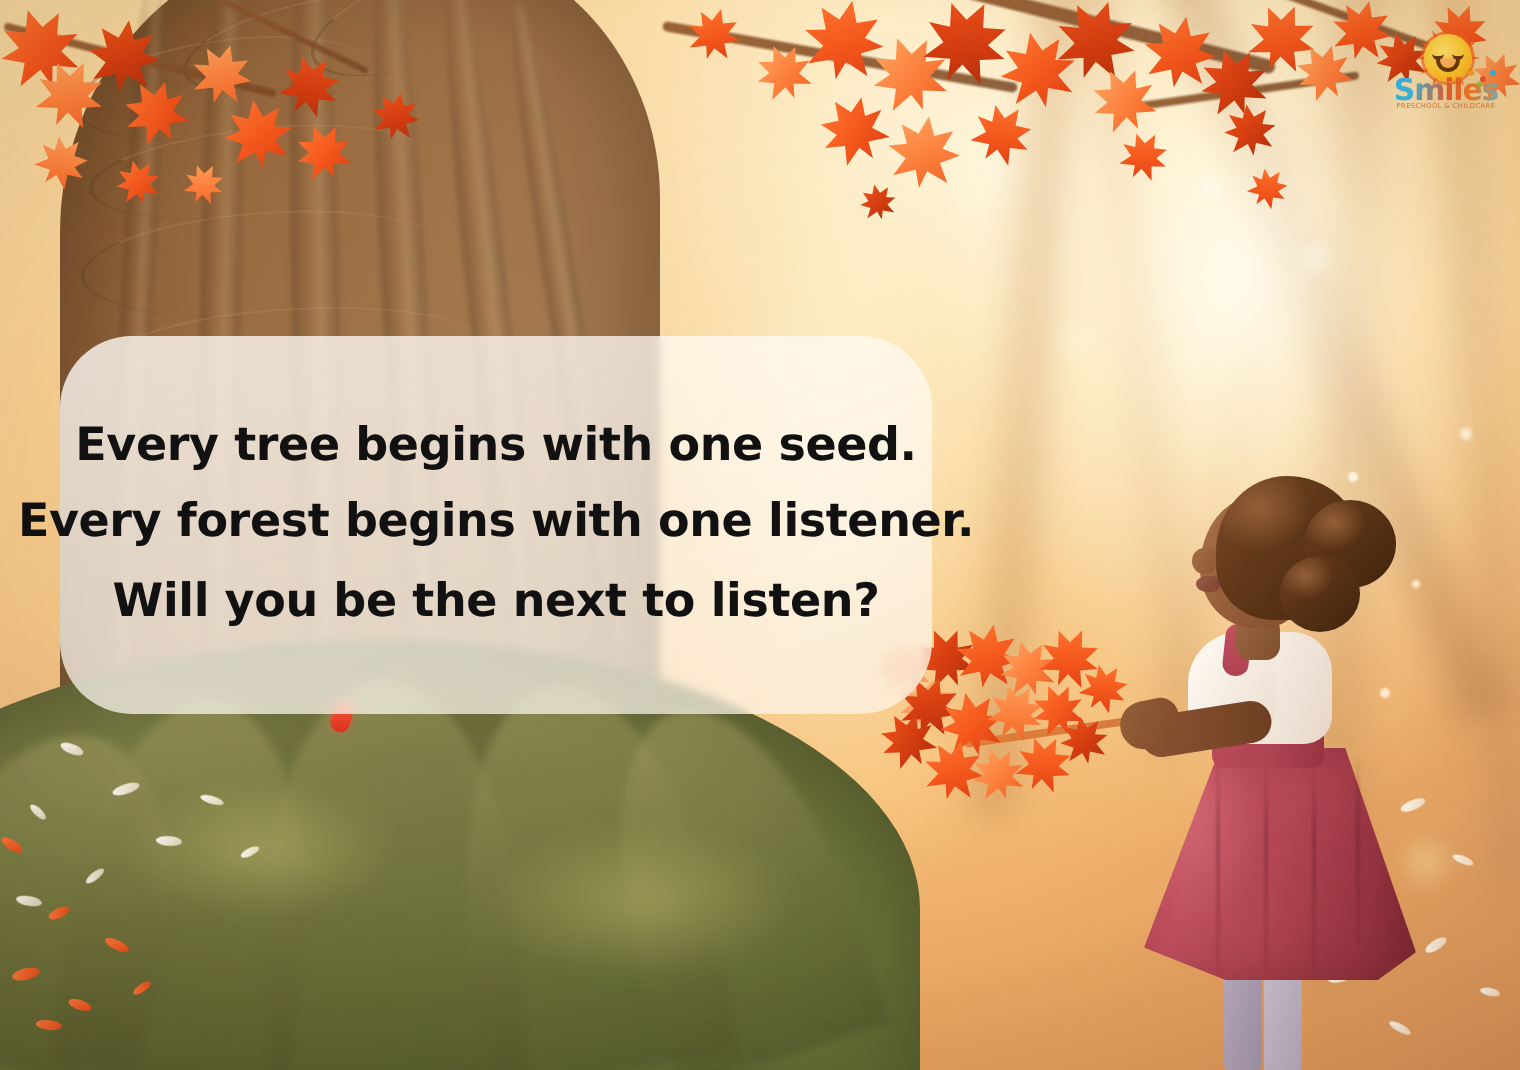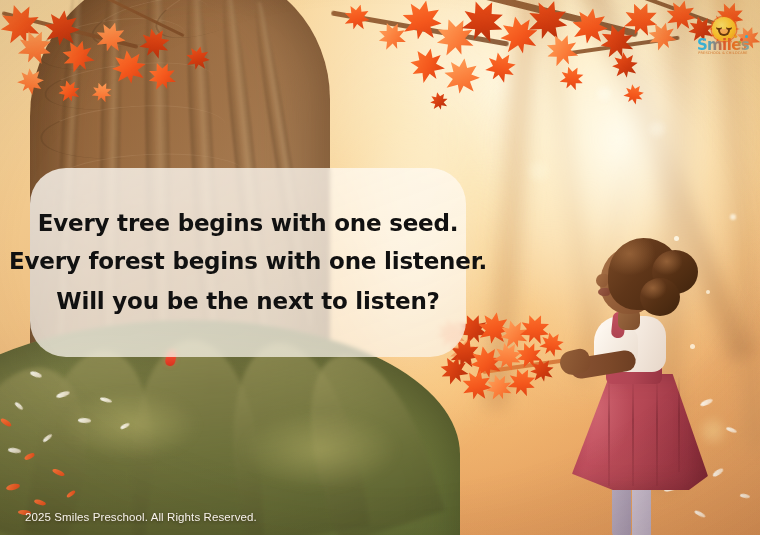--- a/index.html
+++ b/index.html
@@ -582,15 +582,14 @@
       <i style="left:6px;  top:3px; background:#e8562a;"></i>
       <i style="left:11px; top:0px; background:#34b9e0;"></i>
       <i style="left:4px;  top:6px; background:#8ec63f;"></i>
     </div>
     <div class="wordmark">Smiles</div>
     <div class="tagline">PRESCHOOL &amp; CHILDCARE</div>
   </div>
 
   <div class="vignette"></div>
 
-  <div class="footer">2025 Smiles Preschool. All Rights Reserved.</div>
 
 </div>
 
 </body></html>

